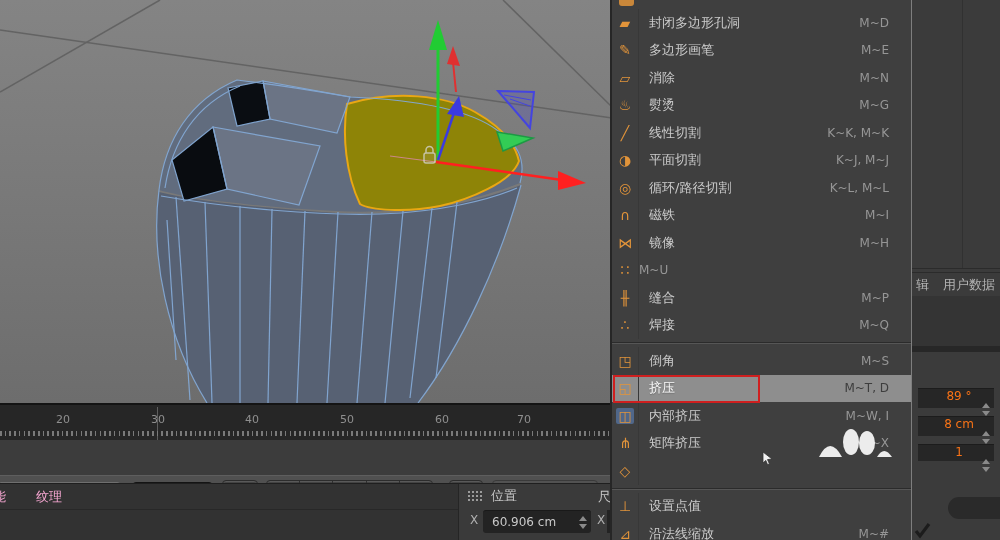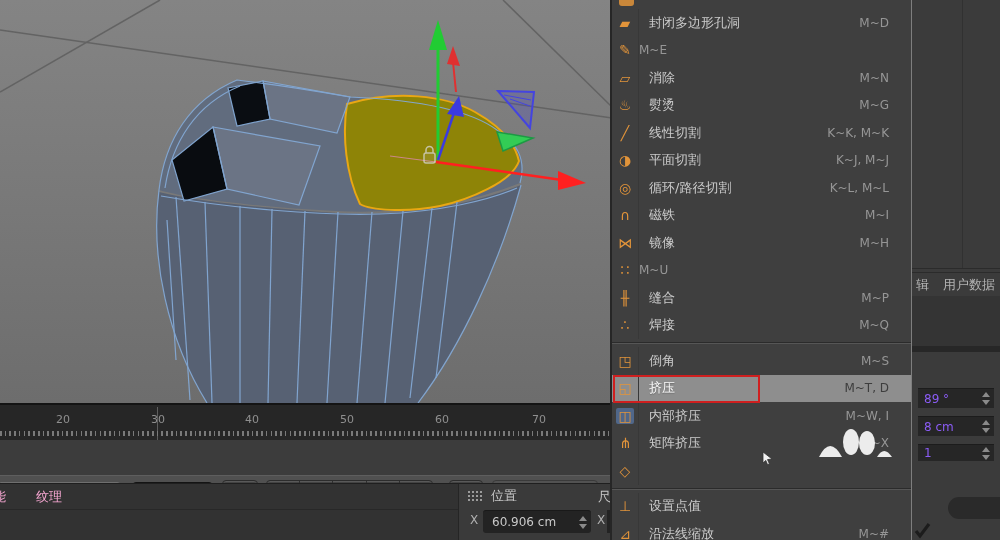--- a/index.html
+++ b/index.html
@@ -81,21 +81,21 @@
   #right-panel { position:absolute; left:912px; top:0; width:88px; height:540px; background:#3b3b3b; }
   #rp-vline { position:absolute; left:50px; top:0; width:1px; height:268px; background:#313131; }
   #rp-hline1 { position:absolute; left:0; top:268px; width:88px; height:1px; background:#2b2b2b; }
   #rp-hline2 { position:absolute; left:0; top:272px; width:88px; height:1px; background:#2b2b2b; }
   #rp-tabs { position:absolute; left:0; top:274px; width:88px; height:22px;
     display:flex; gap:14px; align-items:center; font-size:13px; color:#b3b3b3; padding-left:4px; }
   #rp-block { position:absolute; left:0; top:296px; width:88px; height:50px; background:#343434; }
   #rp-div { position:absolute; left:0; top:346px; width:88px; height:6px; background:#272727; }
   .rp-field { position:absolute; left:6px; width:76px; height:20px; background:#262626;
     border-top:1px solid #1c1c1c; display:flex; align-items:center;
-    font-size:12px; color:#8b5cf6; padding-left:6px; }
+    font-size:12px; color:#f97316; padding-left:6px;flex-direction:column; }
   #rp-pill { position:absolute; left:36px; top:497px; width:52px; height:22px;
     background:#2a2a2a; border-radius:11px 0 0 11px; }
   #rp-check { position:absolute; left:2px; top:523px; }
 
   
   #menu { position:absolute; left:610px; top:0; width:302px; height:540px;
     background:#3f3f3f; border-left:2px solid #262626; border-right:1px solid #7e7e7e;
     overflow:hidden; }
   .mrow { height:27.5px; display:flex; align-items:center; position:relative; }
   .micon { width:27px; min-width:27px; height:100%; display:flex; align-items:center;
@@ -195,21 +195,21 @@
       </g>
     </svg>
   </div>
 
   <div id="ruler">
     <span class="tick-num" style="left:63px">20</span>
     <span class="tick-num" style="left:158px">30</span>
     <span class="tick-num" style="left:252px">40</span>
     <span class="tick-num" style="left:347px">50</span>
     <span class="tick-num" style="left:442px">60</span>
-    <span class="tick-num" style="left:539px">70</span>
+    <span class="tick-num" style="left:524px">70</span>
     <div id="playhead"></div>
     <div id="tickstrip"></div>
   </div>
 
   <div id="transport">
     <div id="range-slider">
       <span>90 F</span>
       <span class="tri-right"></span>
     </div>
     <div id="frame-field">
@@ -359,20 +359,21 @@
       <div id="partial-icon"></div>
     </div>
 
     <div class="mrow">
       <span class="micon">▰</span>
       <span class="mlabel">封闭多边形孔洞</span>
       <span class="mshort">M~D</span>
     </div>
     <div class="mrow">
       <span class="micon">✎</span>
+      <span class="mlabel">多边形画笔</span>
       <span class="mshort">M~E</span>
     </div>
     <div class="mrow">
       <span class="micon">▱</span>
       <span class="mlabel">消除</span>
       <span class="mshort">M~N</span>
     </div>
     <div class="mrow">
       <span class="micon">♨</span>
       <span class="mlabel">熨烫</span>

